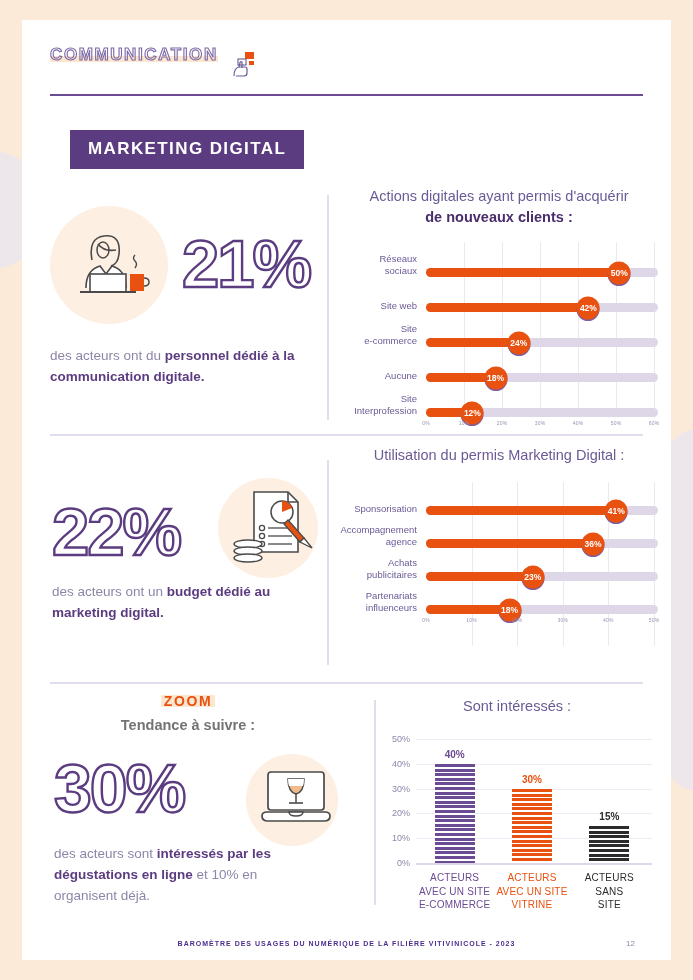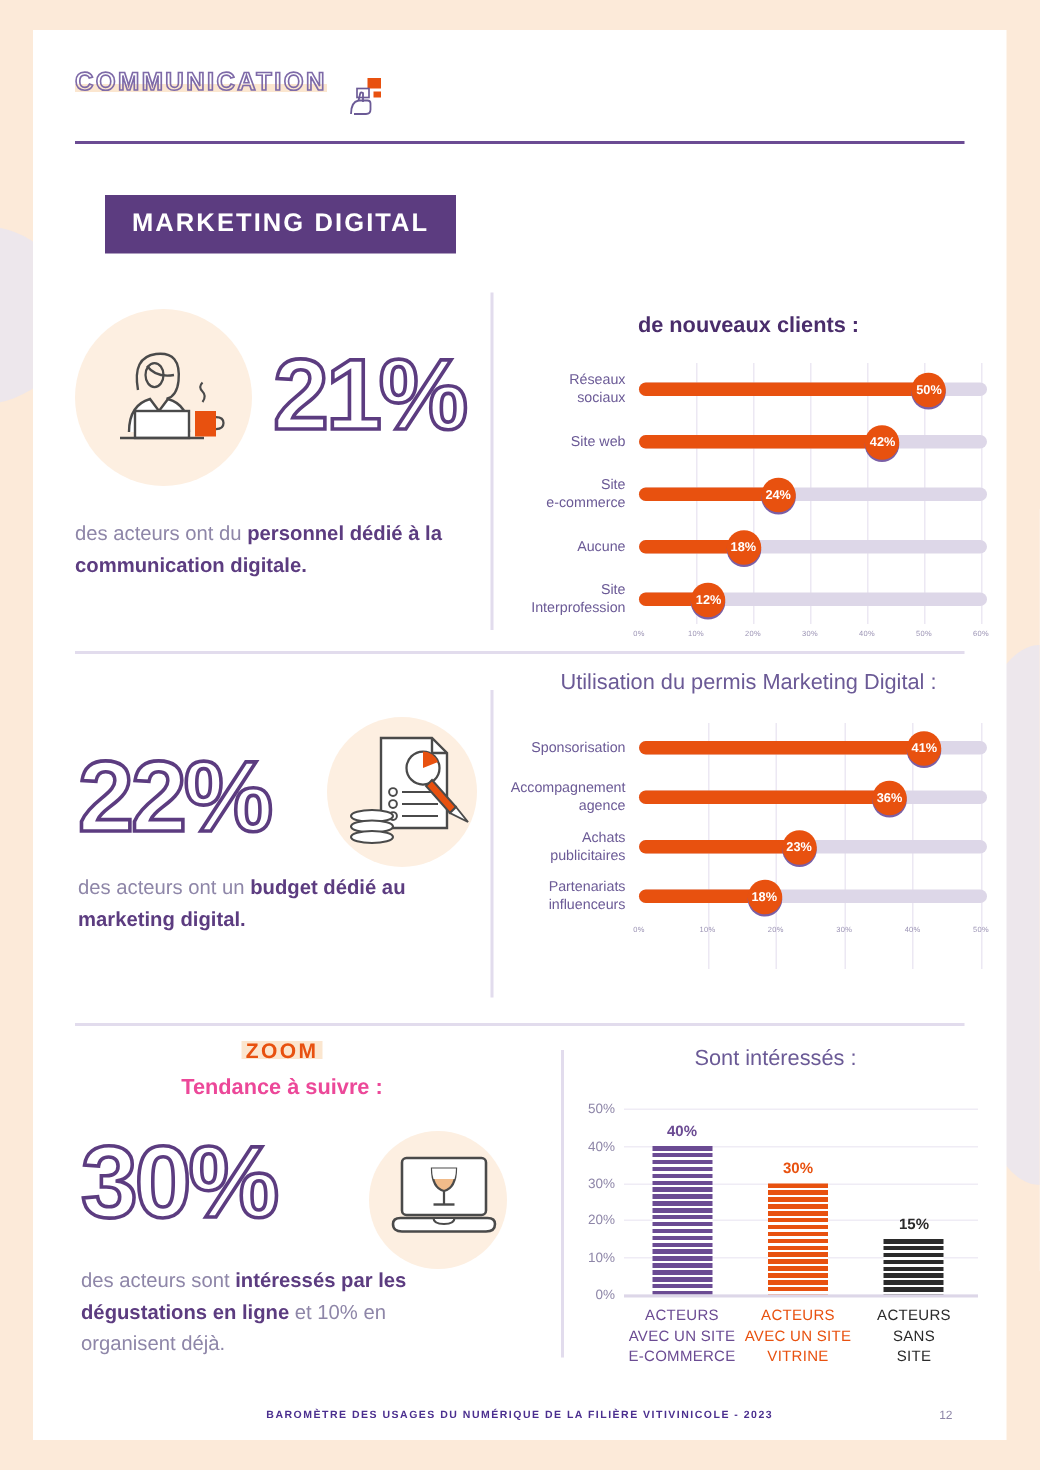--- a/index.html
+++ b/index.html
@@ -84,21 +84,21 @@
     font-size: 13.5px; line-height: 1.55; color: #8e86a8;
   }
   .caption b { color: #5c3c80; font-weight: 700; }
   .caption .plain { color: #8e86a8; font-weight: 400; }
 
   
   .chart-title { color: #6b5a96; font-size: 14.5px; text-align: center; line-height: 1.45; }
   .chart-title b { color: #4a2d6b; font-weight: 700; font-size: 14.5px; }
 
   .lolli { position: absolute; }
-  .lrow { position: relative; display: flex; align-items: center; }
+  .lrow { position: relative; display: flex; align-items: flex-end; }
   .lrow-label {
     width: 86px; text-align: right; padding-right: 9px;
     font-size: 9.5px; color: #6b5a96; line-height: 1.25;
   }
   .ltrack { position: relative; height: 9px; background: #ddd7e8; border-radius: 5px; flex: 1; }
   .lfill { position: absolute; left: 0; top: 0; height: 9px; background: #e8510f; border-radius: 5px; }
   .lknob {
     position: absolute; top: 50%; transform: translate(-50%, -50%);
     width: 23px; height: 23px; border-radius: 50%;
     background: #e8510f; color: #fff;
@@ -112,21 +112,21 @@
     position: absolute; transform: translateX(-50%);
     font-size: 5px; color: #9b93b4; top: 3px; letter-spacing: .2px;
   }
 
   
   .zoom-word {
     font-weight: 700; font-size: 14px; letter-spacing: 1.6px; color: #e8510f;
     background: linear-gradient(transparent 12%, #fbe6cf 12%, #fbe6cf 88%, transparent 88%);
     display: inline-block; padding: 0 3px;
   }
-  .zoom-sub { font-weight: 700; font-size: 14.5px; color: #ec4899; }
+  .zoom-sub { font-weight: 700; font-size: 14.5px; color: #737373; }
 
   
   .colchart { position: absolute; }
   .cc-ylab { position: absolute; right: 0; transform: translateY(-50%); font-size: 9px; color: #8e86a8; }
   .cc-grid { position: absolute; left: 0; right: 0; height: 1px; background: #efecf5; }
   .cc-bar { position: absolute; bottom: 0; }
   .cc-val { position: absolute; transform: translateX(-50%); font-size: 10px; font-weight: 700; }
   .cc-cat { position: absolute; transform: translateX(-50%); text-align: center;
             font-size: 10px; font-weight: 400; line-height: 1.35; letter-spacing: .2px; }
 
@@ -188,21 +188,21 @@
         </svg>
       </span>
       <div class="bignum" data-txt="21%" style="position:absolute; left:142px; top:32px; font-size:67px;">21%</div>
       <div class="caption" style="position:absolute; left:10px; top:148px; width:256px;">
         <span class="plain">des acteurs ont du </span><b>personnel dédié à la communication digitale.</b>
       </div>
     </div>
 
     <div style="position:absolute; left:318px; top:166px; width:318px;">
       <div class="chart-title">
-        <br>
+        <span>Actions digitales ayant permis d'acquérir</span><br>
         <b>de nouveaux clients :</b>
       </div>
       <div class="lolli" id="chart1" style="position:relative; margin-top:14px; width:318px; height:190px;">
           <div class="gridv" style="left: 124px;"></div>
           <div class="gridv" style="left: 162px;"></div>
           <div class="gridv" style="left: 200px;"></div>
           <div class="gridv" style="left: 238px;"></div>
           <div class="gridv" style="left: 276px;"></div>
           <div class="gridv" style="left: 314px;"></div>
           <div class="lrow" style="height: 35px;">

